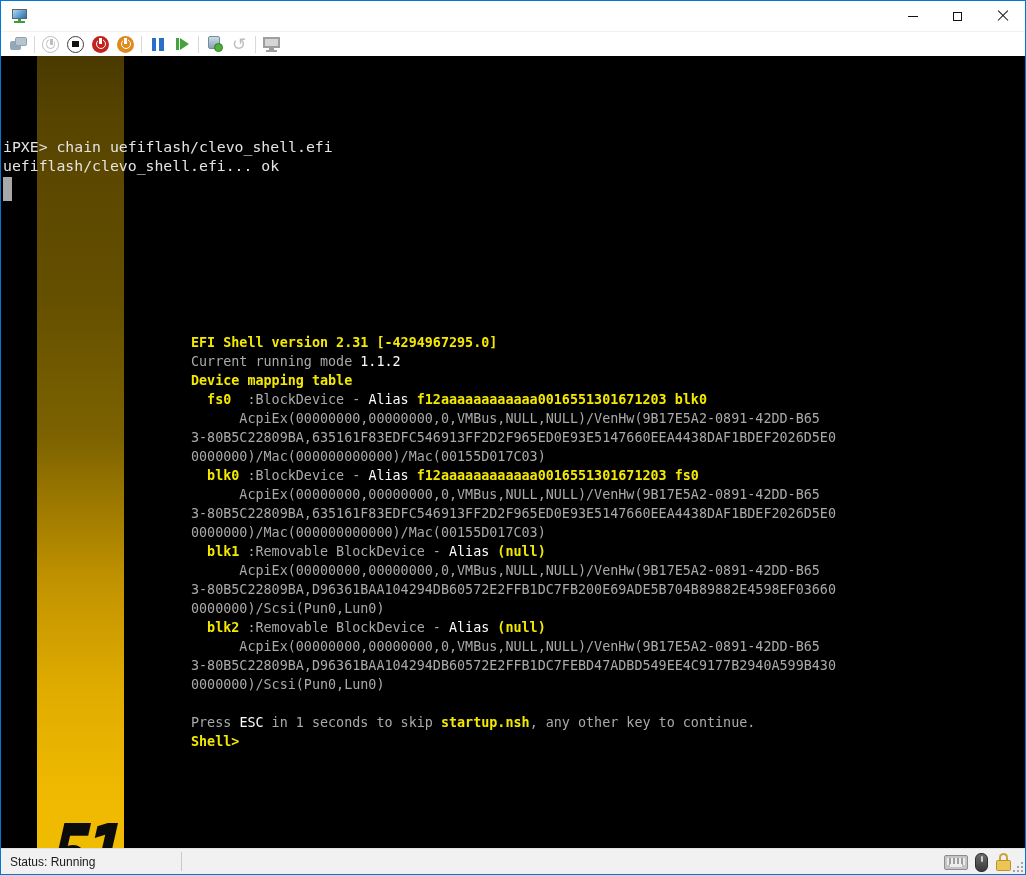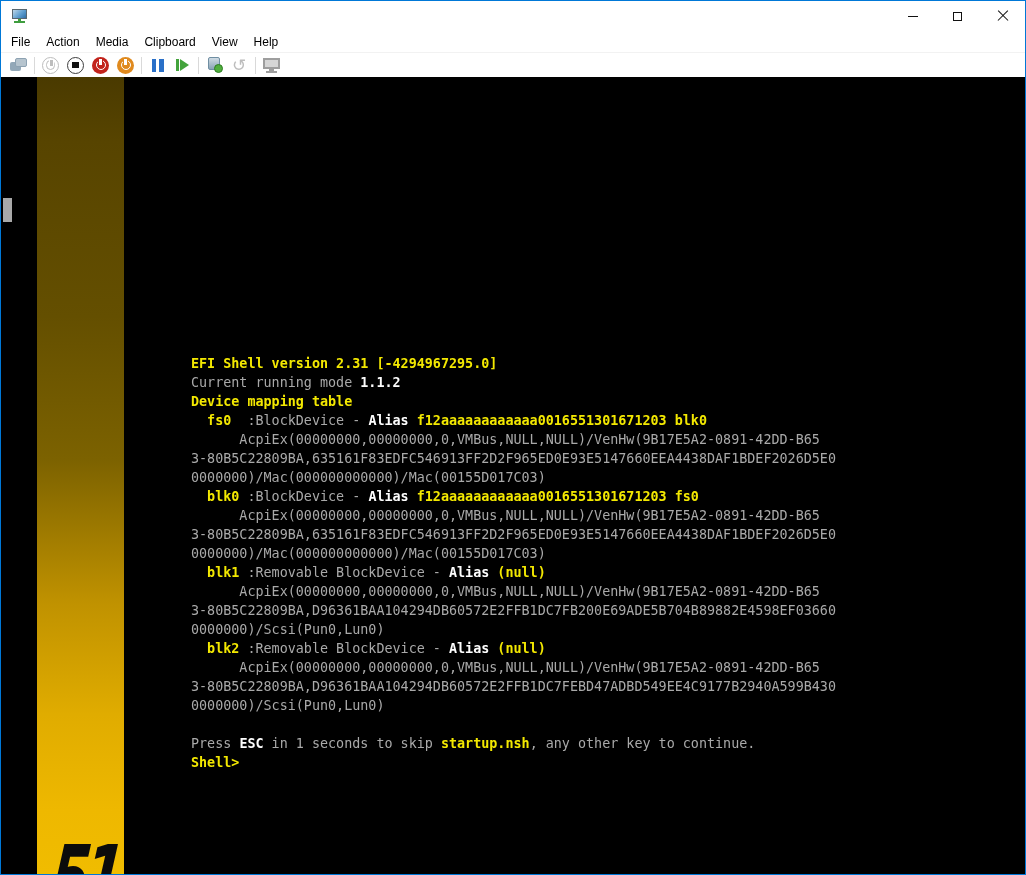--- a/index.html
+++ b/index.html
@@ -71,21 +71,21 @@
     background:linear-gradient(to bottom,
       #4a3a00 0%, #574400 8%, #644f00 30%, #7c6200 48%,
       #c09200 66%, #e0ac00 80%, #eeb800 92%, #f0bc00 100%);
   }
   .console-text { font-family:"DejaVu Sans Mono", monospace; white-space:pre; }
   .ipxe-block { position:absolute; left:2px; top:81px; font-size:14.8px; line-height:19px; color:#e4e4e4; }
   .cursor-block { position:absolute; left:2px; top:121px; width:9px; height:24px; background:#a9a9a9; }
   .efi-block { position:absolute; left:190px; top:277px; font-size:13.4px; line-height:19px; }
   .cline { min-height:19px; }
   .cline .y { color:#f3e800; font-weight:bold; }
-  .cline .w { color:#fdfdfd; font-weight:bold; }
+  .cline .w { color:#fdfdfd; font-weight:normal; }
   .cline .g { color:#a9a9a9; }
   
   .logo-badge {
     position:absolute; left:54px; top:760px;
     font-family:"DejaVu Sans", sans-serif; font-style:italic; font-weight:bold;
     font-size:92px; line-height:86px; letter-spacing:-10px; color:#0b0b0b;
     transform:skewX(-6deg) scaleX(0.62); transform-origin:left top;
   }
   
   .statusbar {
@@ -126,28 +126,20 @@
         </div>
       <div class="cap-btn">
           <div class="ico-max"></div>
         </div>
       <div class="cap-btn">
           <div class="ico-close"></div>
         </div>
     </div>
   </div>
 
-  <div class="menubar">
-    <span class="menu-item">File</span>
-    <span class="menu-item">Action</span>
-    <span class="menu-item">Media</span>
-    <span class="menu-item">Clipboard</span>
-    <span class="menu-item">View</span>
-    <span class="menu-item">Help</span>
-  </div>
 
   <div class="toolbar">
     <div class="tb-btn">
       <div class="cad">
           <div class="r1"></div>
           <div class="r2"></div>
         </div>
     </div>
     <div class="tb-sep"></div>
     <div class="tb-btn">
@@ -205,21 +197,42 @@
           <div class="scr"></div>
           <div class="st"></div>
           <div class="bs"></div>
         </div>
     </div>
   </div>
 
   <div class="console">
     <div class="stripe"></div>
 
+    <div class="ipxe-block console-text"><div class="cline">iPXE&gt; chain uefiflash/clevo_shell.efi</div><div class="cline">uefiflash/clevo_shell.efi... ok</div></div>
     <div class="cursor-block"></div>
 
     <div class="efi-block console-text"><div class="cline"><span class="y">EFI Shell version 2.31 [-4294967295.0]</span></div><div class="cline"><span class="g">Current running mode </span><span class="w">1.1.2</span></div><div class="cline"><span class="y">Device mapping table</span></div><div class="cline"><span class="y">  fs0  </span><span class="g">:BlockDevice - </span><span class="w">Alias </span><span class="y">f12aaaaaaaaaaaa0016551301671203 blk0</span></div><div class="cline"><span class="g">      AcpiEx(00000000,00000000,0,VMBus,NULL,NULL)/VenHw(9B17E5A2-0891-42DD-B65</span></div><div class="cline"><span class="g">3-80B5C22809BA,635161F83EDFC546913FF2D2F965ED0E93E5147660EEA4438DAF1BDEF2026D5E0</span></div><div class="cline"><span class="g">0000000)/Mac(000000000000)/Mac(00155D017C03)</span></div><div class="cline"><span class="y">  blk0 </span><span class="g">:BlockDevice - </span><span class="w">Alias </span><span class="y">f12aaaaaaaaaaaa0016551301671203 fs0</span></div><div class="cline"><span class="g">      AcpiEx(00000000,00000000,0,VMBus,NULL,NULL)/VenHw(9B17E5A2-0891-42DD-B65</span></div><div class="cline"><span class="g">3-80B5C22809BA,635161F83EDFC546913FF2D2F965ED0E93E5147660EEA4438DAF1BDEF2026D5E0</span></div><div class="cline"><span class="g">0000000)/Mac(000000000000)/Mac(00155D017C03)</span></div><div class="cline"><span class="y">  blk1 </span><span class="g">:Removable BlockDevice - </span><span class="w">Alias </span><span class="y">(null)</span></div><div class="cline"><span class="g">      AcpiEx(00000000,00000000,0,VMBus,NULL,NULL)/VenHw(9B17E5A2-0891-42DD-B65</span></div><div class="cline"><span class="g">3-80B5C22809BA,D96361BAA104294DB60572E2FFB1DC7FB200E69ADE5B704B89882E4598EF03660</span></div><div class="cline"><span class="g">0000000)/Scsi(Pun0,Lun0)</span></div><div class="cline"><span class="y">  blk2 </span><span class="g">:Removable BlockDevice - </span><span class="w">Alias </span><span class="y">(null)</span></div><div class="cline"><span class="g">      AcpiEx(00000000,00000000,0,VMBus,NULL,NULL)/VenHw(9B17E5A2-0891-42DD-B65</span></div><div class="cline"><span class="g">3-80B5C22809BA,D96361BAA104294DB60572E2FFB1DC7FEBD47ADBD549EE4C9177B2940A599B430</span></div><div class="cline"><span class="g">0000000)/Scsi(Pun0,Lun0)</span></div><div class="cline"><span class="g"></span></div><div class="cline"><span class="g">Press </span><span class="w">ESC</span><span class="g"> in 1 seconds to skip </span><span class="y">startup.nsh</span><span class="g">, any other key to continue.</span></div><div class="cline"><span class="y">Shell&gt;</span></div></div>
 
     <div class="logo-badge">51</div>
 
   </div>
 
+  <div class="statusbar">
+    <span class="status-text">Status: Running</span>
+    <div class="sb-sep"></div>
+    <div class="sb-icons">
+      <div class="kb-ico"></div>
+      <div class="mouse-ico"></div>
+      <div class="lock-ico">
+          <div class="shackle"></div>
+          <div class="body"></div>
+        </div>
+    </div>
+    <div class="grip">
+        <i></i>
+        <i></i>
+        <i></i>
+        <i></i>
+        <i></i>
+        <i></i>
+      </div>
+  </div>
 </div>
 
 </body></html>

